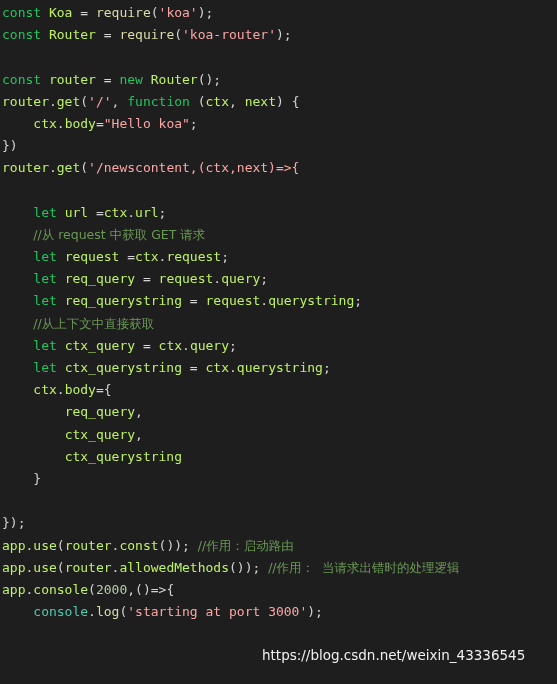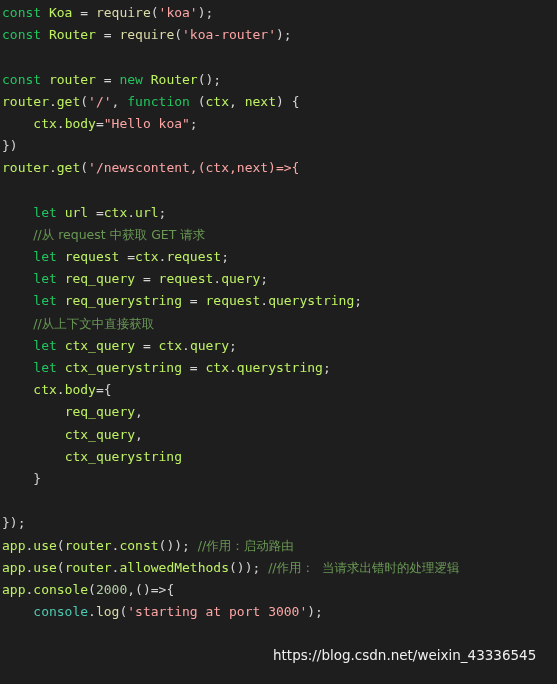--- a/index.html
+++ b/index.html
@@ -40,21 +40,21 @@
   .tok-comment   { color: #6a9955; }
   .tok-number    { color: #b5cea8; }
   .tok-class     { color: #4ec9b0; }
   .tok-punct     { color: #d4d4d4; }
   .tok-operator  { color: #d4d4d4; }
   .tok-plain     { color: #d4d4d4; }
   .cjk { font-family: "DejaVu Sans", "Liberation Sans", sans-serif; font-size: 12.5px; text-align: center; }
 
   #watermark {
     position: absolute;
-    left: 273px;
+    left: 262px;
     top: 647px;
     font-family: "DejaVu Sans", "Liberation Sans", sans-serif;
     font-size: 13.5px;
     color: #f0f0f0;
     letter-spacing: 0px;
     white-space: pre;
   }
 </style>
 </head>
 <body>

